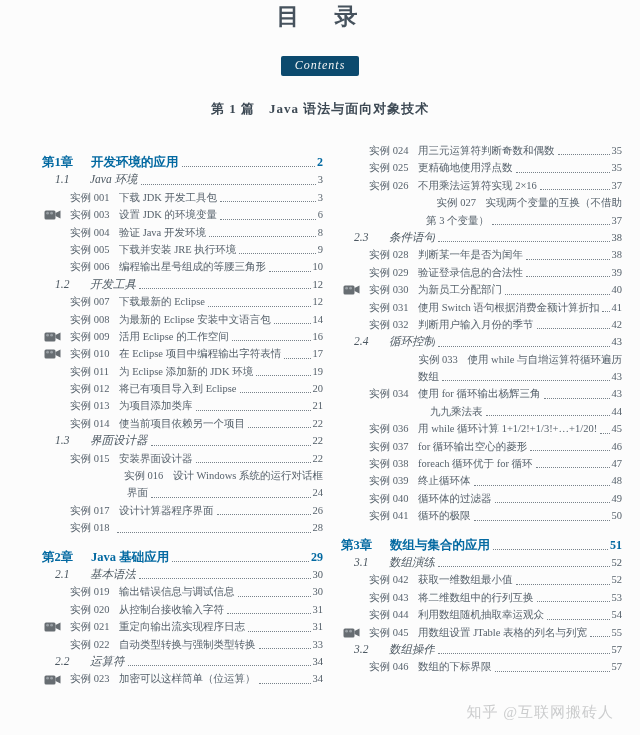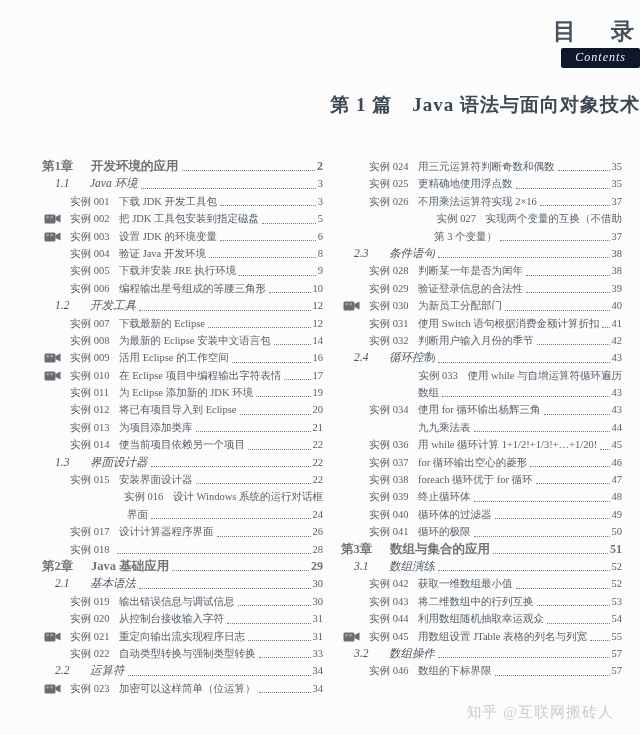--- a/index.html
+++ b/index.html
@@ -4,33 +4,33 @@
 <style>
   html,body{margin:0;padding:0;}
   body{
     width:640px;height:735px;
     background:#fcfcfc;
     font-family:"Liberation Serif","DejaVu Serif",serif;
     color:#57626c;
     position:relative;
     overflow:hidden;
   }
-  .doc-header{text-align:right;padding-top:16px;}
+  .doc-header{text-align:center;padding-top:1px;}
   .doc-title{
     margin:0;font-size:23px;font-weight:bold;color:#46525d;
     letter-spacing:6px;
   }
   .contents-badge{
-    display:inline-block;margin-top:1px;
-    background:#0f172a;color:#f5f5f5;
+    display:inline-block;margin-top:24px;
+    background:#0c4a6e;color:#f5f5f5;
     font-size:12px;font-style:italic;letter-spacing:1px;
     padding:2px 14px 3px;border-radius:2px;
   }
   .part-heading{
-    margin:24px 0 16px;font-size:19px;font-weight:bold;color:#3d4954;
+    margin:24px 0 0;font-size:13px;font-weight:bold;color:#3d4954;
     letter-spacing:1px;
   }
   .toc{
     display:flex;
     padding:24px 18px 0 42px;
     gap:18px;
   }
   .col{flex:1 1 0;min-width:0;}
   .row{
     display:flex;align-items:baseline;
@@ -38,21 +38,21 @@
     overflow:hidden;white-space:nowrap;
   }
   .row .label{flex:0 0 auto;}
   .row .title{flex:0 1 auto;min-width:0;overflow:hidden;margin-left:5px;}
   .row .dots{
     flex:1 1 0;min-width:2px;align-self:flex-end;
     border-bottom:1.5px dotted #78828a;
     margin:0 2px 4px 3px;
   }
   .row .pg{flex:0 0 auto;font-size:10.5px;}
-  .row.chapter{font-size:12.5px;font-weight:bold;color:#737373;margin-top:0;}
+  .row.chapter{font-size:12.5px;font-weight:bold;color:#0369a1;margin-top:12px;}
   .row.chapter .label{min-width:38px;margin-right:6px;}
   .row.chapter .pg{font-size:12px;font-weight:bold;}
   .row.section{font-size:11.5px;padding-left:13px;color:#4c5862;}
   .row.section .label{min-width:24px;margin-right:6px;font-style:italic;}
   .row.section .title{font-style:italic;}
   .row.example{font-size:10.5px;padding-left:28px;justify-content:flex-end;}
   .row.example .label{min-width:44px;}
   .row.example.has-icon{padding-left:0;}
   .icon-slot{
     flex:0 0 28px;display:inline-flex;align-items:center;
@@ -95,34 +95,20 @@
       </div>
       <div class="row example has-icon">
         <span class="icon-slot">
           <svg width="17" height="11" viewBox="0 0 17 11">
             <rect x="0.5" y="1.5" width="11" height="9" rx="1.5" fill="#676d72"></rect>
             <path d="M11.5 4 L16.5 1.5 V9.5 L11.5 7 Z" fill="#676d72"></path>
             <circle cx="3.6" cy="4.2" r="1.4" fill="#9aa0a5"></circle>
             <circle cx="7.6" cy="4.2" r="1.4" fill="#9aa0a5"></circle>
           </svg>
         </span>
-        <span class="label">实例 002</span>
-        <span class="title">把 JDK 工具包安装到指定磁盘</span>
-        <span class="dots"></span>
-        <span class="pg">5</span>
-      </div>
-      <div class="row example has-icon">
-        <span class="icon-slot">
-          <svg width="17" height="11" viewBox="0 0 17 11">
-            <rect x="0.5" y="1.5" width="11" height="9" rx="1.5" fill="#676d72"></rect>
-            <path d="M11.5 4 L16.5 1.5 V9.5 L11.5 7 Z" fill="#676d72"></path>
-            <circle cx="3.6" cy="4.2" r="1.4" fill="#9aa0a5"></circle>
-            <circle cx="7.6" cy="4.2" r="1.4" fill="#9aa0a5"></circle>
-          </svg>
-        </span>
         <span class="label">实例 003</span>
         <span class="title">设置 JDK 的环境变量</span>
         <span class="dots"></span>
         <span class="pg">6</span>
       </div>
       <div class="row example">
         <span class="label">实例 004</span>
         <span class="title">验证 Java 开发环境</span>
         <span class="dots"></span>
         <span class="pg">8</span>
@@ -323,21 +309,21 @@
         <span class="label">实例 026</span>
         <span class="title">不用乘法运算符实现 2×16</span>
         <span class="dots"></span>
         <span class="pg">37</span>
       </div>
       <div class="row example">
         <span class="label">实例 027</span>
         <span class="title">实现两个变量的互换（不借助</span>
       </div>
       <div class="row wrap-line">
-        <span class="title" style="margin-left: 16px; text-align: right;">第 3 个变量）</span>
+        <span class="title" style="margin-left: 8px; text-align: right;">第 3 个变量）</span>
         <span class="dots"></span>
         <span class="pg">37</span>
       </div>
       <div class="row section">
         <span class="label">2.3</span>
         <span class="title">条件语句</span>
         <span class="dots"></span>
         <span class="pg">38</span>
       </div>
       <div class="row example">
@@ -393,21 +379,21 @@
         <span class="dots"></span>
         <span class="pg">43</span>
       </div>
       <div class="row example">
         <span class="label">实例 034</span>
         <span class="title">使用 for 循环输出杨辉三角</span>
         <span class="dots"></span>
         <span class="pg">43</span>
       </div>
       <div class="row wrap-line">
-        <span class="title" style="margin-left: 0px;">九九乘法表</span>
+        <span class="title" style="margin-left: 12px;">九九乘法表</span>
         <span class="dots"></span>
         <span class="pg">44</span>
       </div>
       <div class="row example">
         <span class="label">实例 036</span>
         <span class="title">用 while 循环计算 1+1/2!+1/3!+…+1/20!</span>
         <span class="dots"></span>
         <span class="pg">45</span>
       </div>
       <div class="row example">

